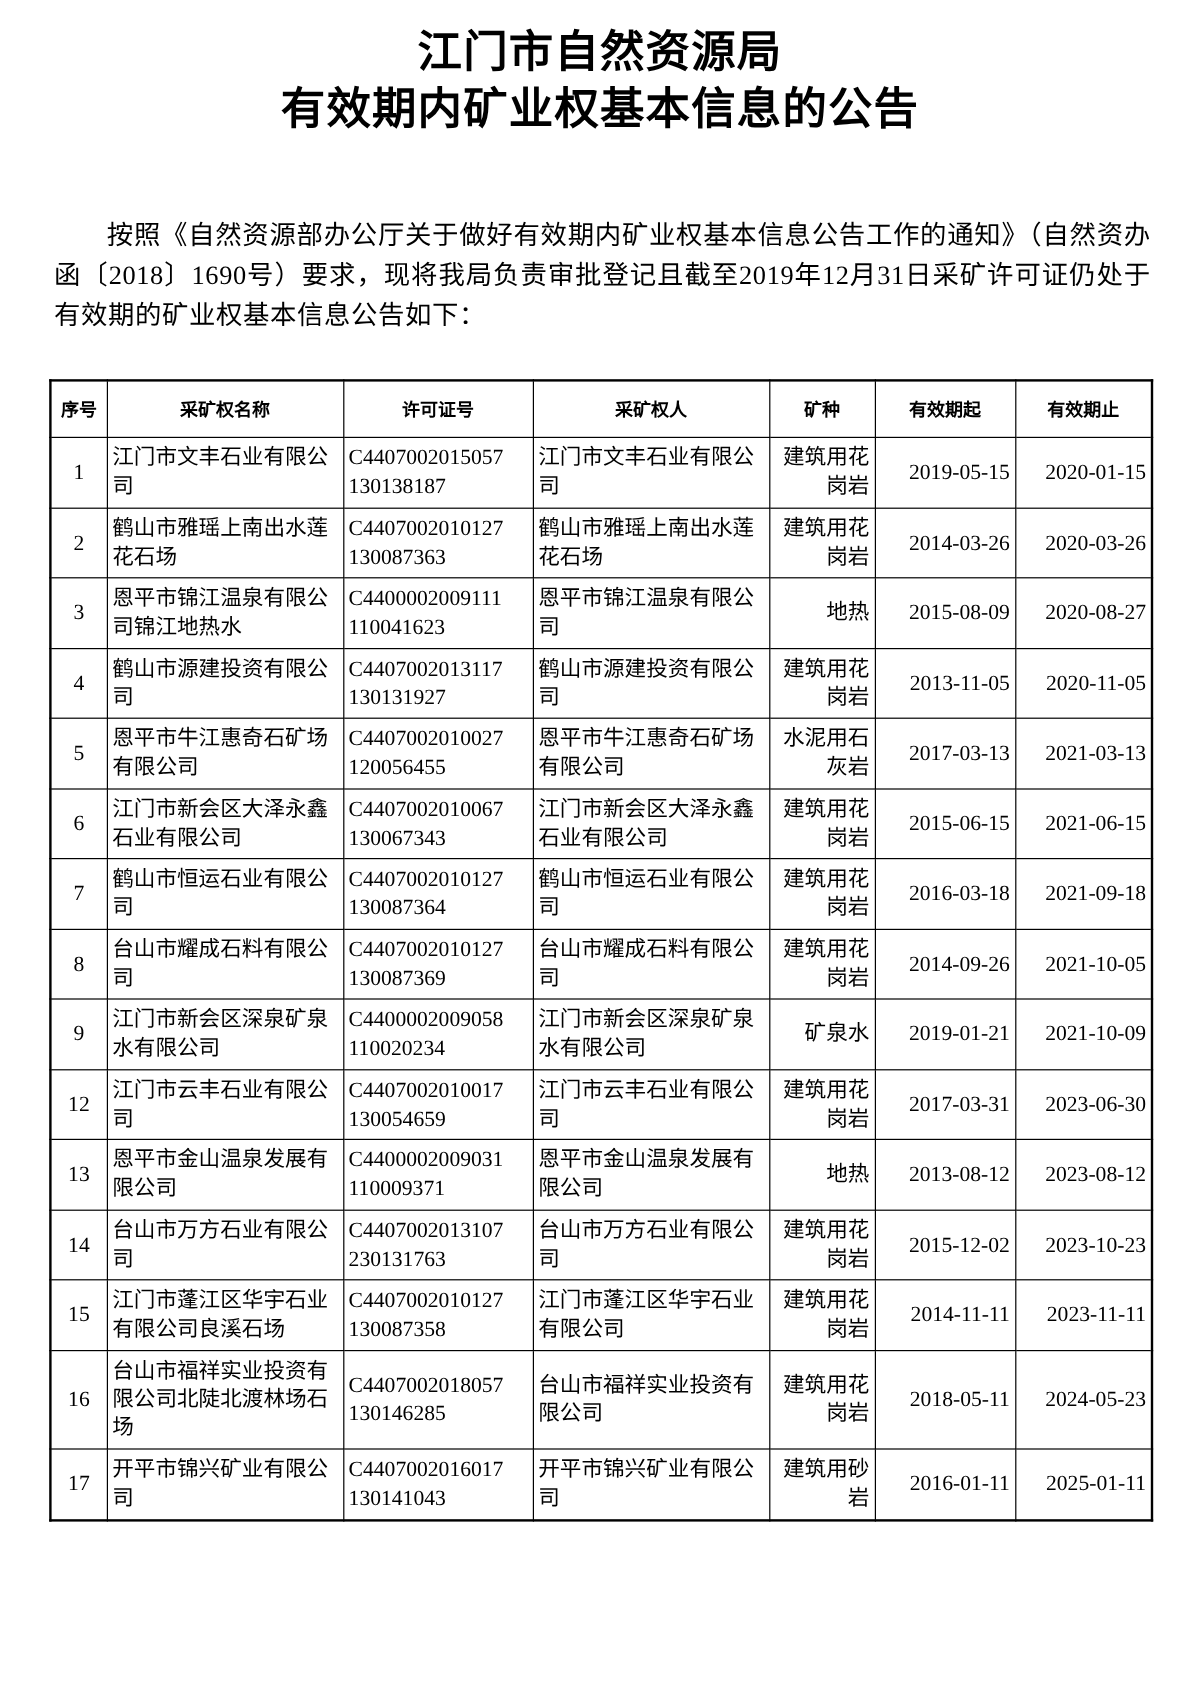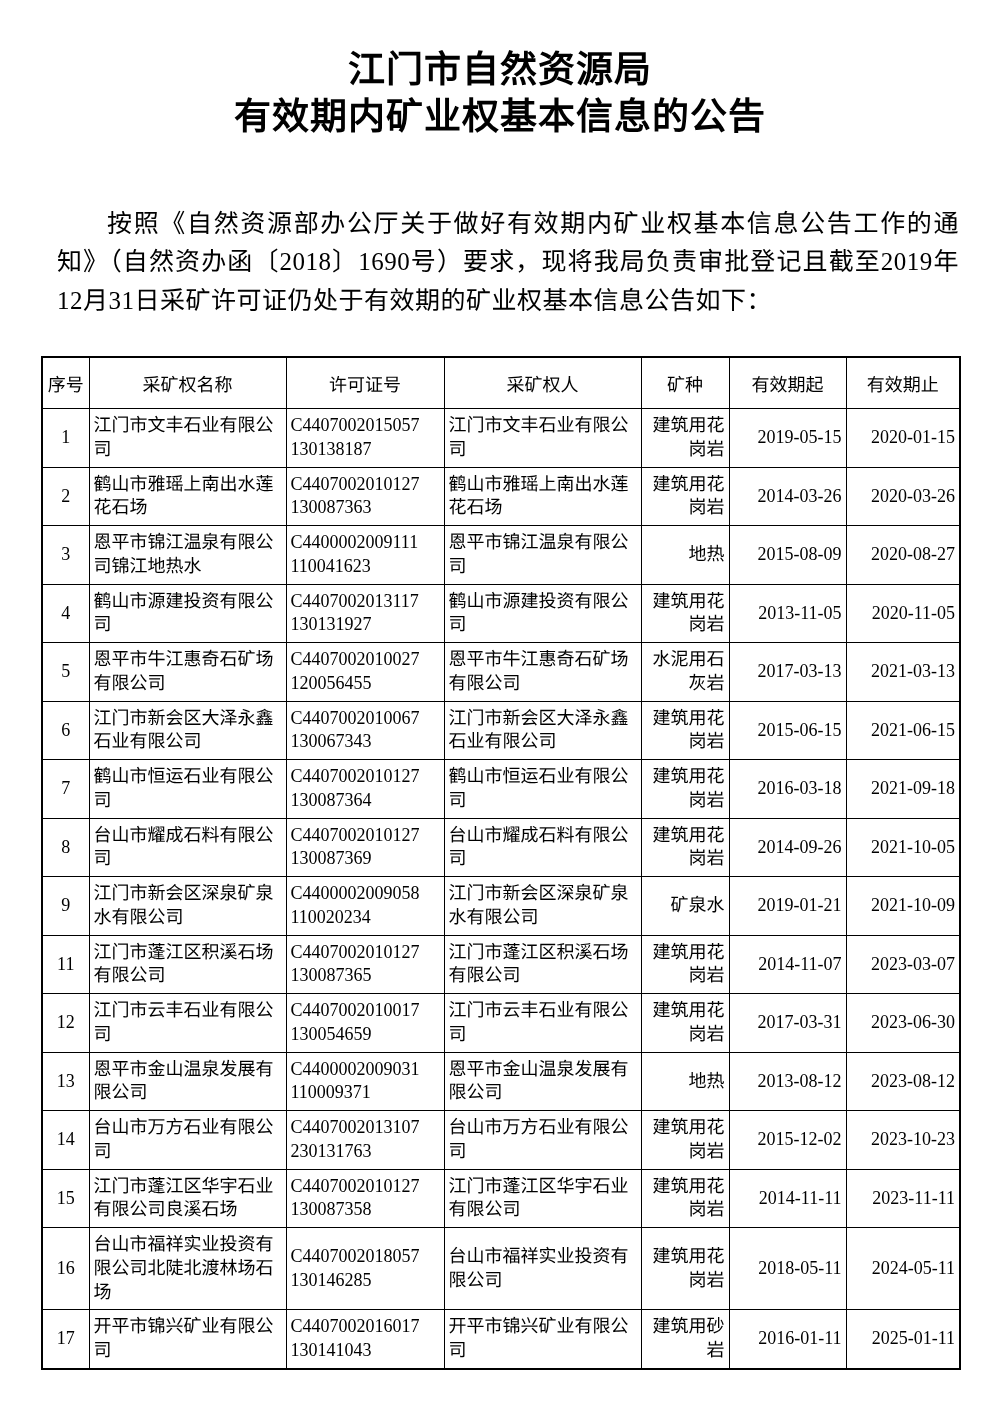--- a/index.html
+++ b/index.html
@@ -11,55 +11,55 @@
   body {
     width: 1000px;
     height: 1404px;
     overflow: hidden;
     font-family: "Liberation Serif", "DejaVu Serif", serif;
   }
   .page {
     box-sizing: border-box;
     width: 1000px;
     height: 1404px;
-    padding: 46px 41px 20px 41px;
+    padding: 20px 41px 20px 41px;
   }
   .doc-title {
     text-align: center;
     font-family: "Liberation Sans", "DejaVu Sans", sans-serif;
     font-weight: bold;
     font-size: 37px;
     line-height: 1.28;
     letter-spacing: 1px;
   }
   .intro {
-    margin: 64px 0 0 16px;
-    font-size: 25px;
+    margin: 64px 0 0 4px;
+    font-size: 22px;
     line-height: 1.54;
     letter-spacing: 0.5px;
     text-indent: 2em;
     text-align: justify;
   }
   table.mining {
     margin-top: 36px;
     width: 918px;
     table-layout: fixed;
     border-collapse: collapse;
     border: 2px solid #000;
   }
   table.mining th,
   table.mining td {
     border: 1px solid #000;
     vertical-align: middle;
     word-break: break-all;
   }
   table.mining th {
     font-family: "Liberation Serif", "DejaVu Serif", serif;
-    font-weight: normal;
-    font-size: 18px;
+    font-weight: bold;
+    font-size: 15px;
     text-align: center;
     padding: 12px 2px;
   }
   table.mining td {
     font-size: 18px;
     line-height: 1.32;
     padding: 5px 4px;
   }
   col.w-no      { width: 47px; }
   col.w-name    { width: 197px; }
@@ -194,30 +194,20 @@
     <td class="c-no">9</td>
     <td class="c-name">江门市新会区深泉矿泉水有限公司</td>
     <td class="c-license">C4400002009058
 110020234</td>
     <td class="c-holder">江门市新会区深泉矿泉水有限公司</td>
     <td class="c-mineral">矿泉水</td>
     <td class="c-start">2019-01-21</td>
     <td class="c-end">2021-10-09</td>
   </tr>
         <tr>
-    <td class="c-no">11</td>
-    <td class="c-name">江门市蓬江区积溪石场有限公司</td>
-    <td class="c-license">C4407002010127
-130087365</td>
-    <td class="c-holder">江门市蓬江区积溪石场有限公司</td>
-    <td class="c-mineral">建筑用花岗岩</td>
-    <td class="c-start">2014-11-07</td>
-    <td class="c-end">2023-03-07</td>
-  </tr>
-        <tr>
     <td class="c-no">12</td>
     <td class="c-name">江门市云丰石业有限公司</td>
     <td class="c-license">C4407002010017
 130054659</td>
     <td class="c-holder">江门市云丰石业有限公司</td>
     <td class="c-mineral">建筑用花岗岩</td>
     <td class="c-start">2017-03-31</td>
     <td class="c-end">2023-06-30</td>
   </tr>
         <tr>
@@ -251,21 +241,21 @@
     <td class="c-end">2023-11-11</td>
   </tr>
         <tr>
     <td class="c-no">16</td>
     <td class="c-name">台山市福祥实业投资有限公司北陡北渡林场石场</td>
     <td class="c-license">C4407002018057
 130146285</td>
     <td class="c-holder">台山市福祥实业投资有限公司</td>
     <td class="c-mineral">建筑用花岗岩</td>
     <td class="c-start">2018-05-11</td>
-    <td class="c-end">2024-05-11</td>
+    <td class="c-end">2024-05-23</td>
   </tr>
         <tr>
     <td class="c-no">17</td>
     <td class="c-name">开平市锦兴矿业有限公司</td>
     <td class="c-license">C4407002016017
 130141043</td>
     <td class="c-holder">开平市锦兴矿业有限公司</td>
     <td class="c-mineral">建筑用砂岩</td>
     <td class="c-start">2016-01-11</td>
     <td class="c-end">2025-01-11</td>

